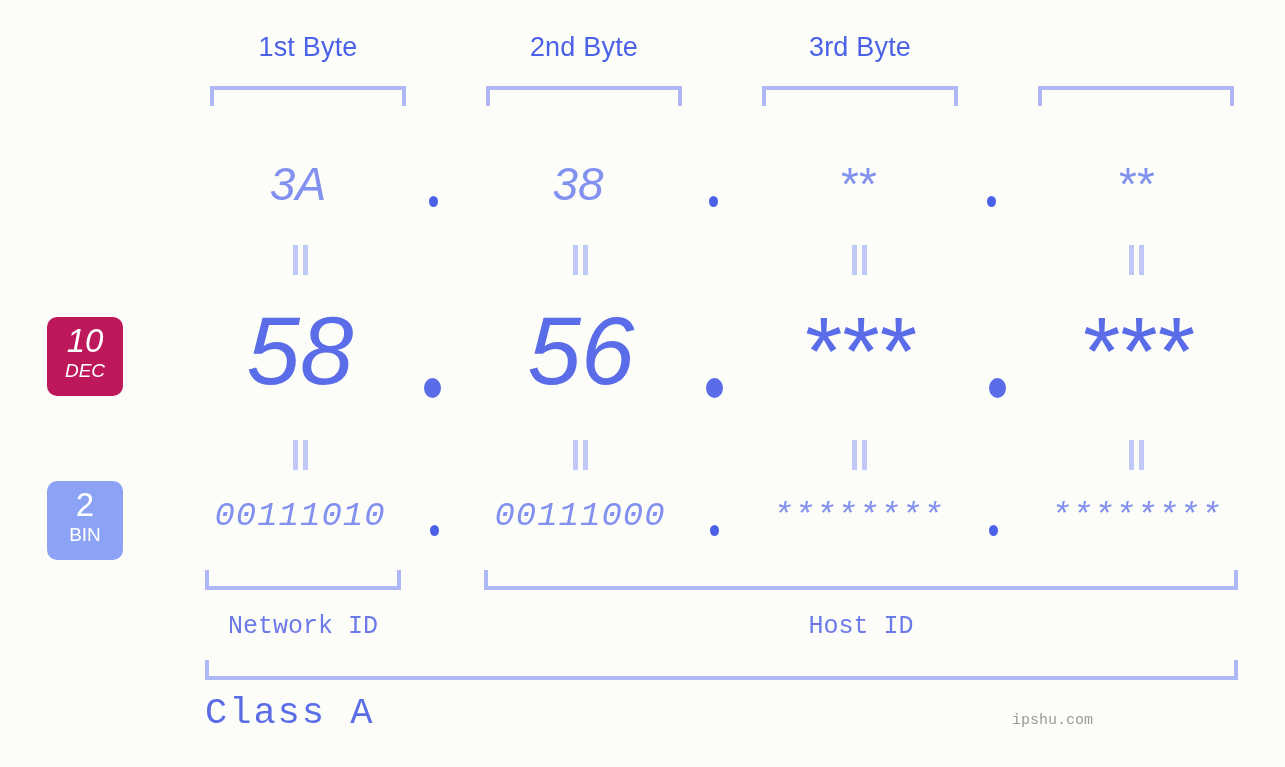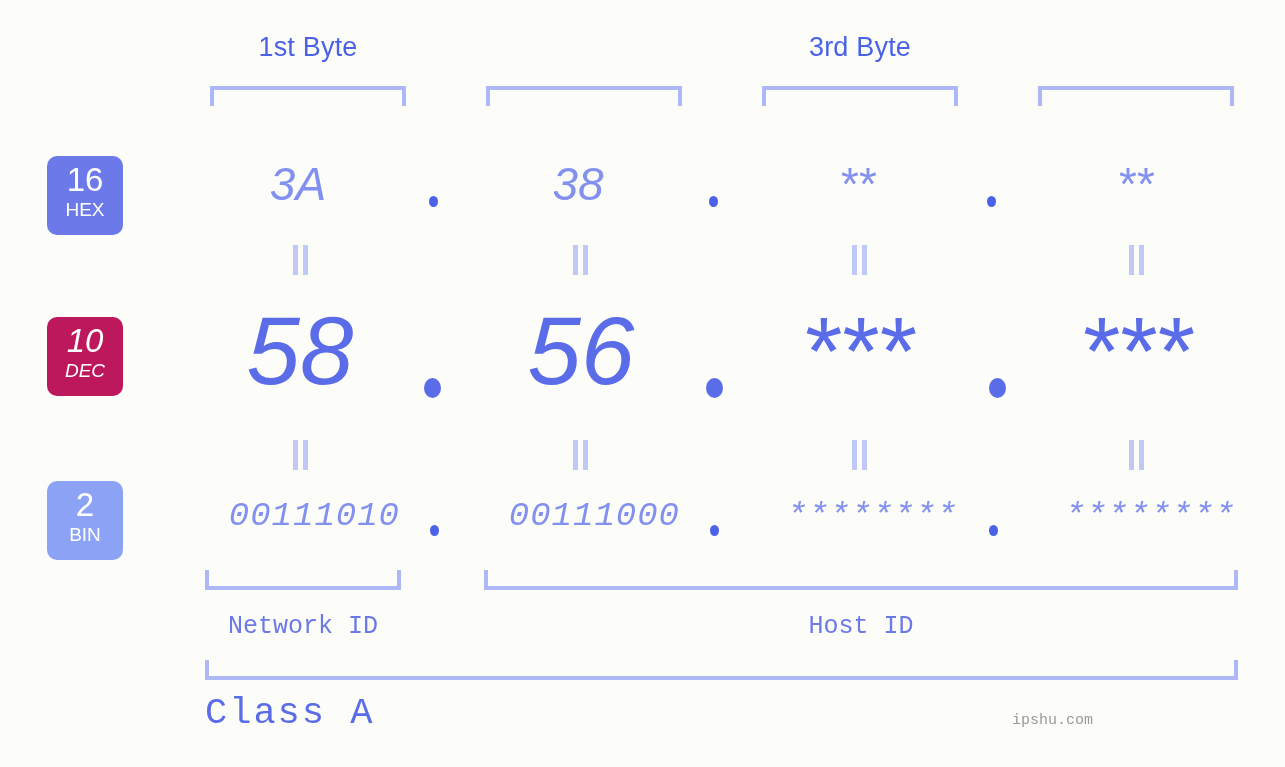--- a/index.html
+++ b/index.html
@@ -123,21 +123,20 @@
   }
 
   
   .row-bin .cell {
     top: 495px;
     font-size: 34px;
     line-height: 42px;
     color: #8290ef;
     font-family: "Liberation Mono", monospace;
     letter-spacing: 1px;
-    text-align: right;
   }
   .row-bin .dot {
     position: absolute;
     top: 525px;
     width: 9px;
     height: 11px;
     border-radius: 50%;
     background: #4a61e8;
   }
 
@@ -191,31 +190,28 @@
     color: #9a9a9a;
     font-family: "Liberation Mono", monospace;
   }
 </style>
 </head>
 <body>
 
 <div class="stage">
 
   <div class="byte-label" style="left:208px;">1st Byte</div>
+  <div class="byte-label" style="left:484px;">2nd Byte</div>
   <div class="byte-label" style="left:760px;">3rd Byte</div>
 
   <div class="bracket-down" style="left:210px;  top:86px; width:196px;"></div>
   <div class="bracket-down" style="left:486px;  top:86px; width:196px;"></div>
   <div class="bracket-down" style="left:762px;  top:86px; width:196px;"></div>
   <div class="bracket-down" style="left:1038px; top:86px; width:196px;"></div>
 
-  <div class="badge" id="badge-hex">
-    <span class="num">16</span>
-    <span class="sub">HEX</span>
-  </div>
   <div class="badge" id="badge-dec">
     <span class="num">10</span>
     <span class="sub">DEC</span>
   </div>
   <div class="badge" id="badge-bin">
     <span class="num">2</span>
     <span class="sub">BIN</span>
   </div>
 
   <div class="row-hex">

